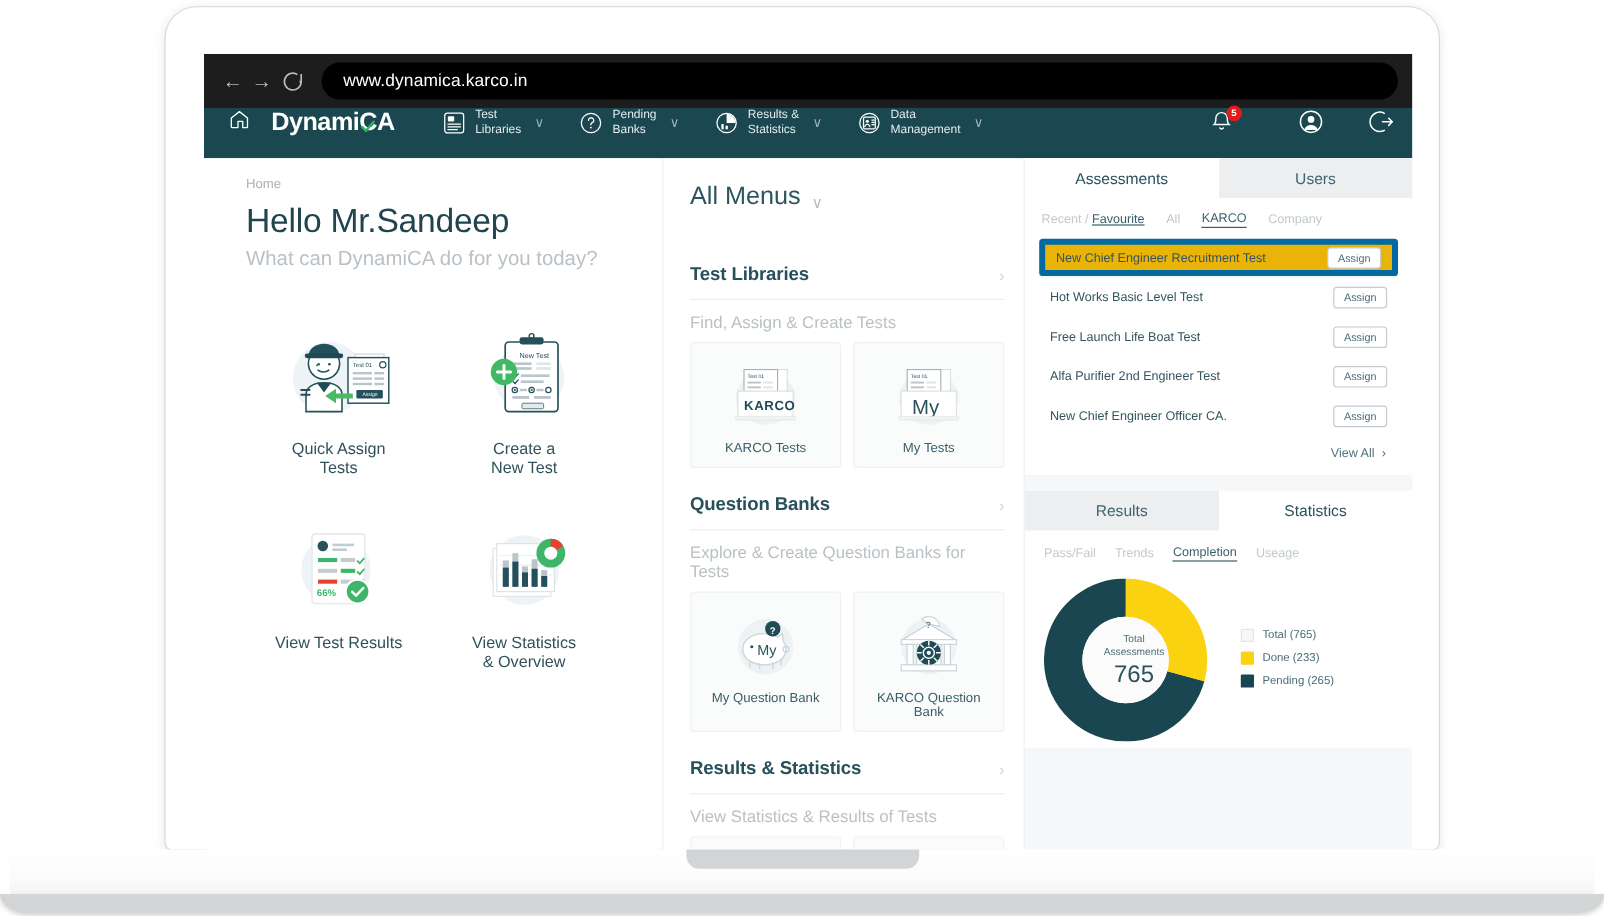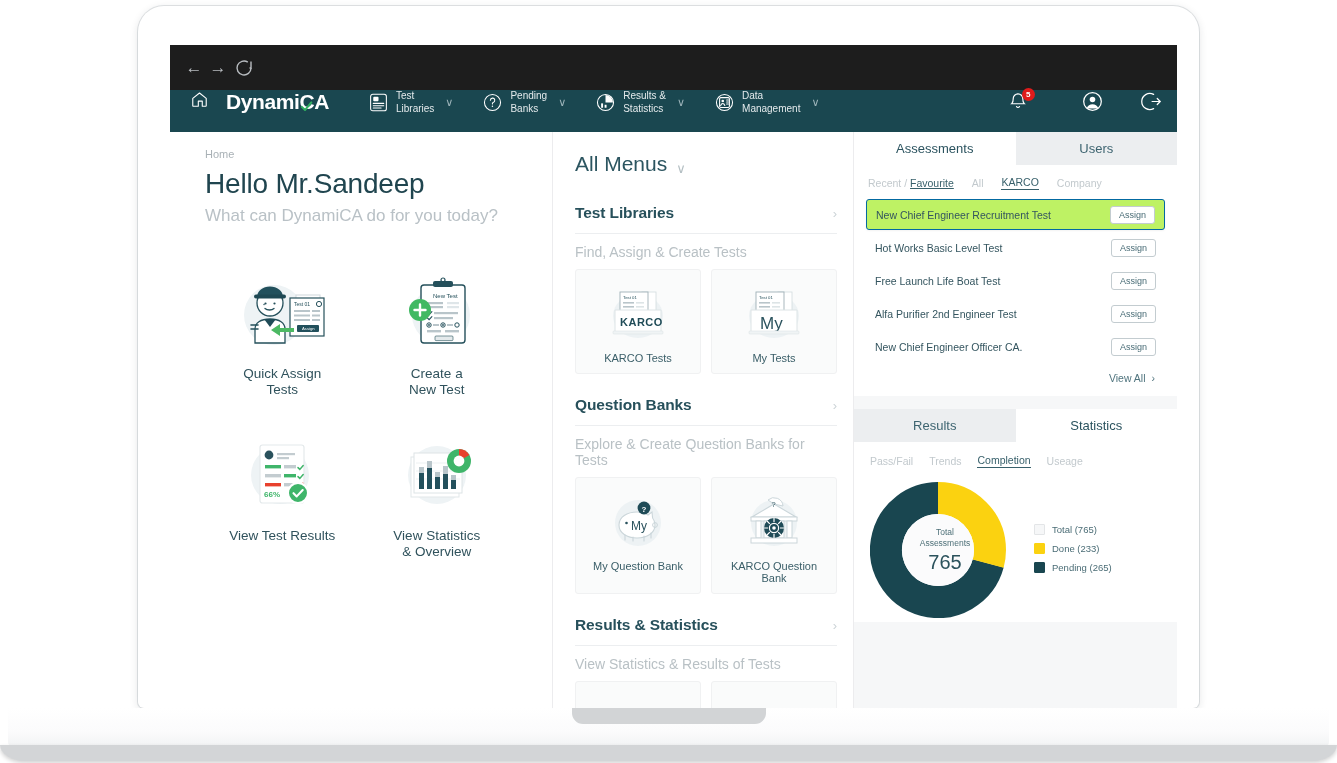--- a/index.html
+++ b/index.html
@@ -138,21 +138,21 @@
   .tile { display: flex; flex-direction: column; align-items: center; cursor: pointer; }
   .tile .tile-art { height: 86px; display:flex; align-items:center; justify-content:center; }
   .tile .tile-label {
     margin-top: 10px; text-align: center; font-size: 13.5px;
     color: #30525c; line-height: 16px; white-space: pre-line;
   }
 
   
   .allmenus {
     display: flex; align-items: flex-end; gap: 9px;
-    font-size: 21px; color: #2c5560; margin-bottom: 28px; cursor: pointer;
+    font-size: 21px; color: #2c5560; margin-bottom: 44px; cursor: pointer;
   }
   .allmenus .caret { color: #b4bfc3; font-size: 13px; }
   .sec-head {
     display: flex; align-items: center; justify-content: space-between;
     padding-bottom: 11px; border-bottom: 1px solid #eceef0; cursor: pointer;
   }
   .sec-head .sh-title { font-size: 15.5px; color: #27505b; font-weight: bold; letter-spacing: -.1px; }
   .sec-head .sh-arrow { color: #cdd4d7; font-size: 13px; }
   .sec-sub { font-size: 14px; color: #b9c1c5; margin: 10px 0 9px; }
   .card-row { display: flex; gap: 10px; margin-bottom: 22px; }
@@ -175,21 +175,21 @@
   .subtabs { display: flex; align-items: center; gap: 18px; padding: 11px 14px 9px; }
   .subtab { font-size: 10.5px; color: #c2c9cd; cursor: pointer; white-space: nowrap; }
   .subtab.active { color: #38606b; border-bottom: 1.2px solid #38606b; padding-bottom: 1px; }
   .subtab .fav { color: #38606b; text-decoration: underline; }
   .assess-list { padding: 0 12px; }
   .assess-row {
     display: flex; align-items: center; justify-content: space-between;
     padding: 8px 9px; height: 31px; margin-bottom: 2px;
   }
   .assess-row.highlight {
-    background: #bef264; border: 1px solid #0369a1; border-radius: 3px;
+    background: #eab308; border: 5px solid #0369a1; border-radius: 3px;
     box-shadow: 0 1px 2px rgba(0,0,0,.05);
   }
   .assess-name { font-size: 10.5px; color: #34555f; }
   .assign-btn {
     font-size: 9px; color: #4a6d77; border: 1px solid #c3ccd0;
     border-radius: 3px; padding: 3px 8px; background: #fff; cursor: pointer;
   }
   .viewall {
     display: flex; align-items: center; justify-content: flex-end; gap: 6px;
     padding: 8px 22px 12px 0; font-size: 10.5px; color: #50747e; cursor: pointer;
@@ -219,20 +219,23 @@
   <div class="laptop-screen">
 
     <div class="browser-bar">
       <div class="nav-btn">←</div>
       <div class="nav-btn">→</div>
       <div class="reload-icon">
         <svg width="24" height="24" viewBox="0 0 24 24" fill="none" stroke="#b8bcc0" stroke-width="1.4">
           <path d="M19 12a7 7 0 1 1-3.2-5.9"></path>
             <path d="M19 5.6V12h-1.5"></path>
         </svg>
+      </div>
+      <div class="url-field">
+        <span>www.dynamica.karco.in</span>
       </div>
     </div>
 
     <div class="app-nav">
       <div class="nav-home">
         <svg width="19" height="19" viewBox="0 0 24 24" fill="none" stroke="#ffffff" stroke-width="1.4" stroke-linejoin="round">
           <path d="M3.5 10.5 12 3.8l8.5 6.7V20a.6.6 0 0 1-.6.6h-4.4V14h-5v6.6H4.1a.6.6 0 0 1-.6-.6z"></path>
         </svg>
       </div>
 

